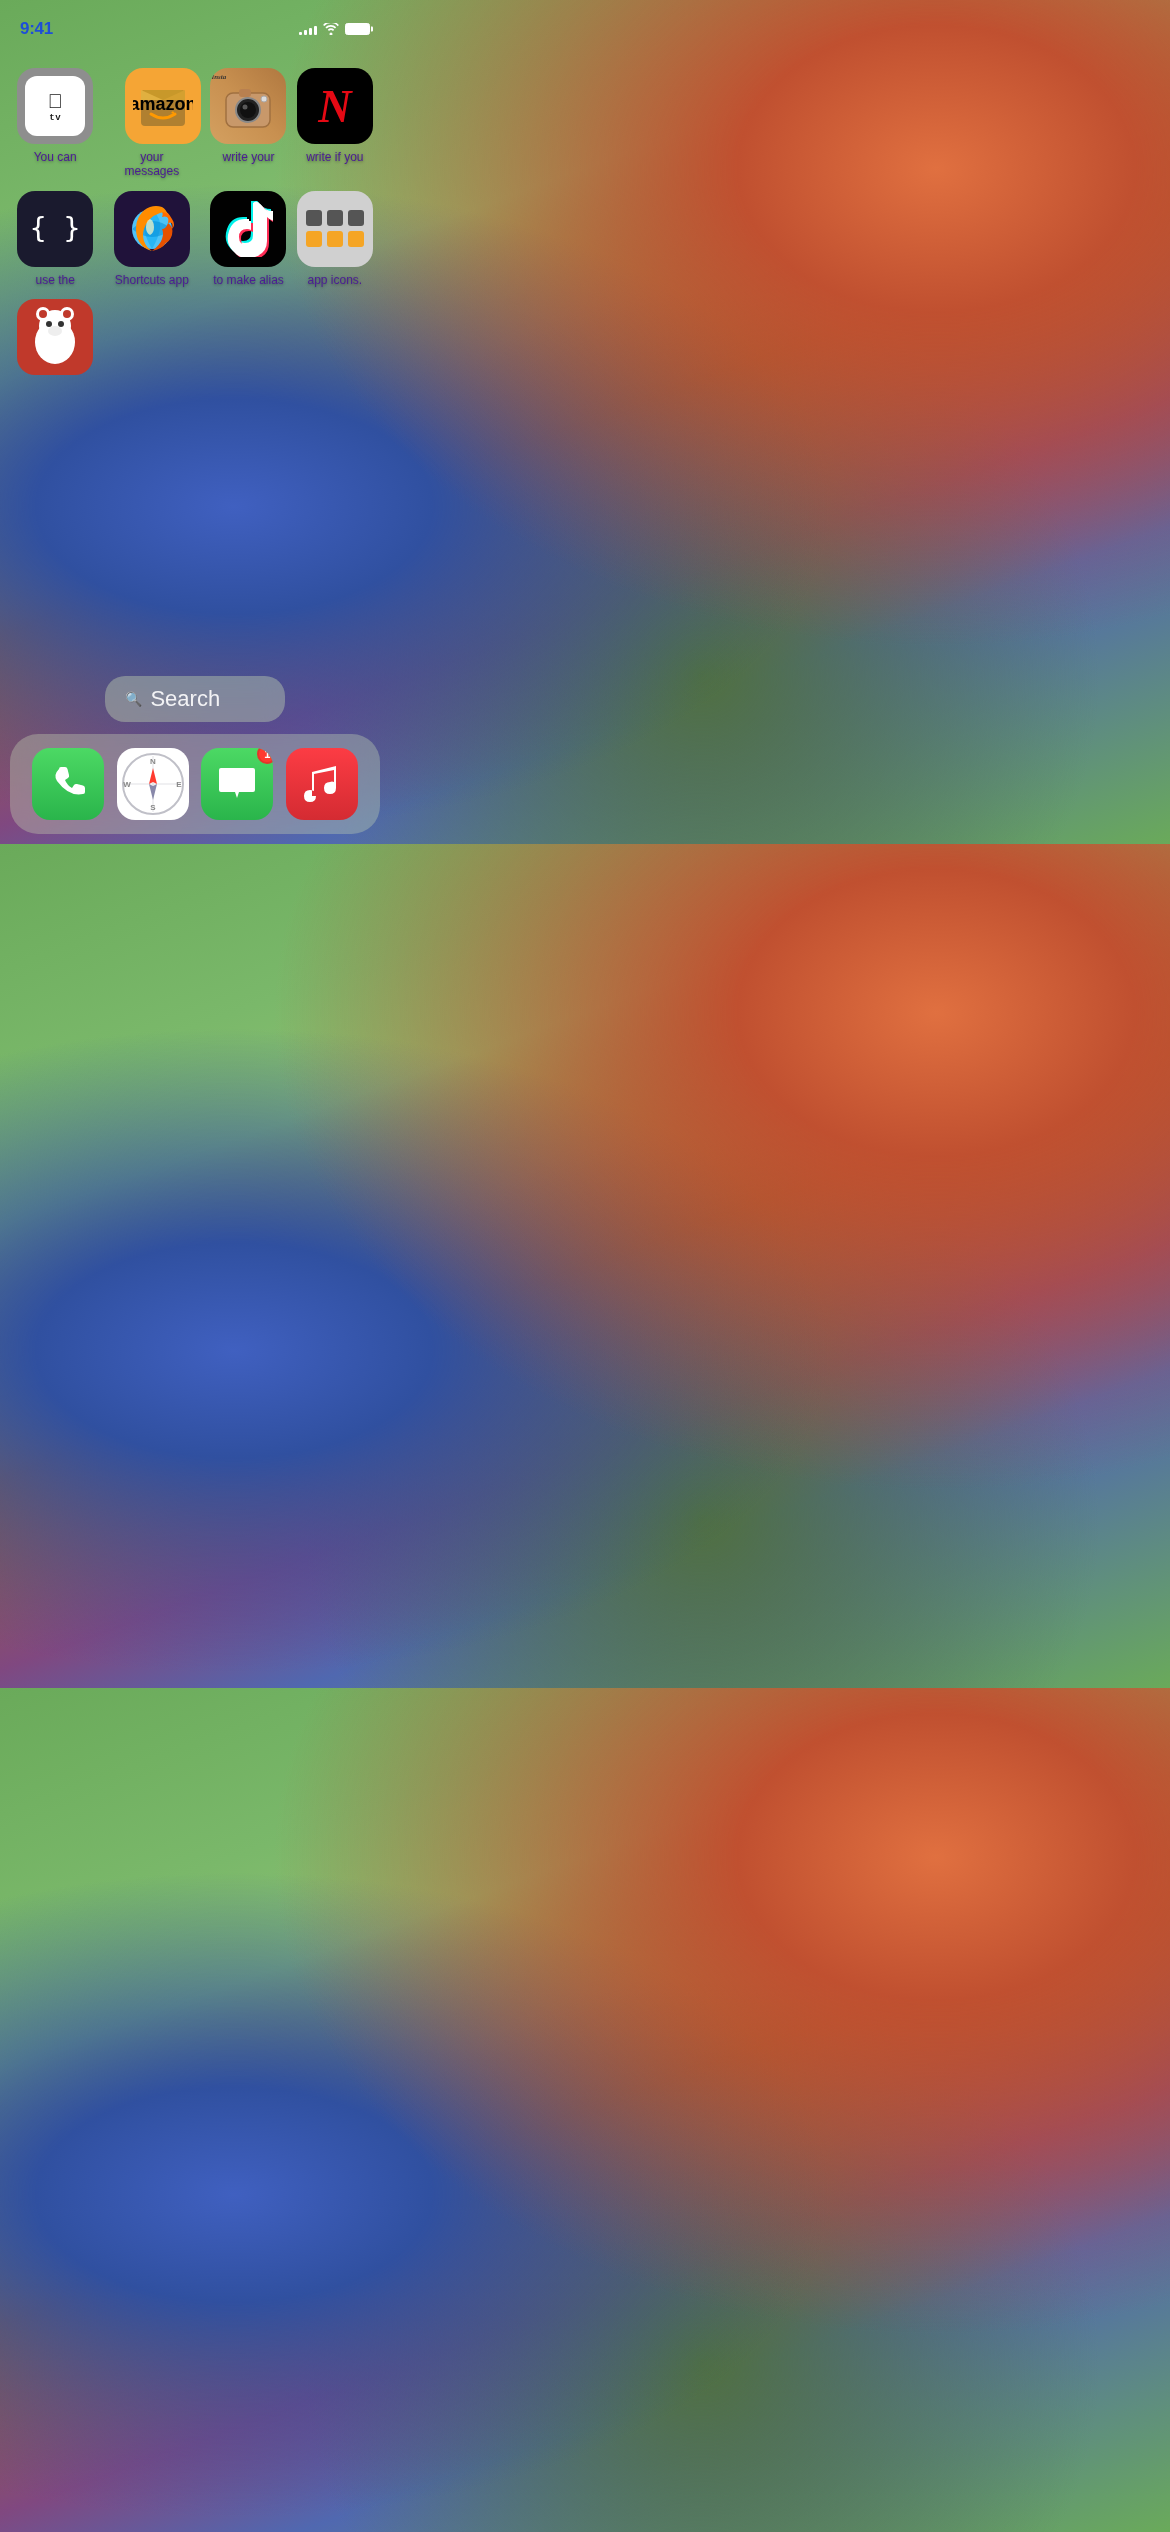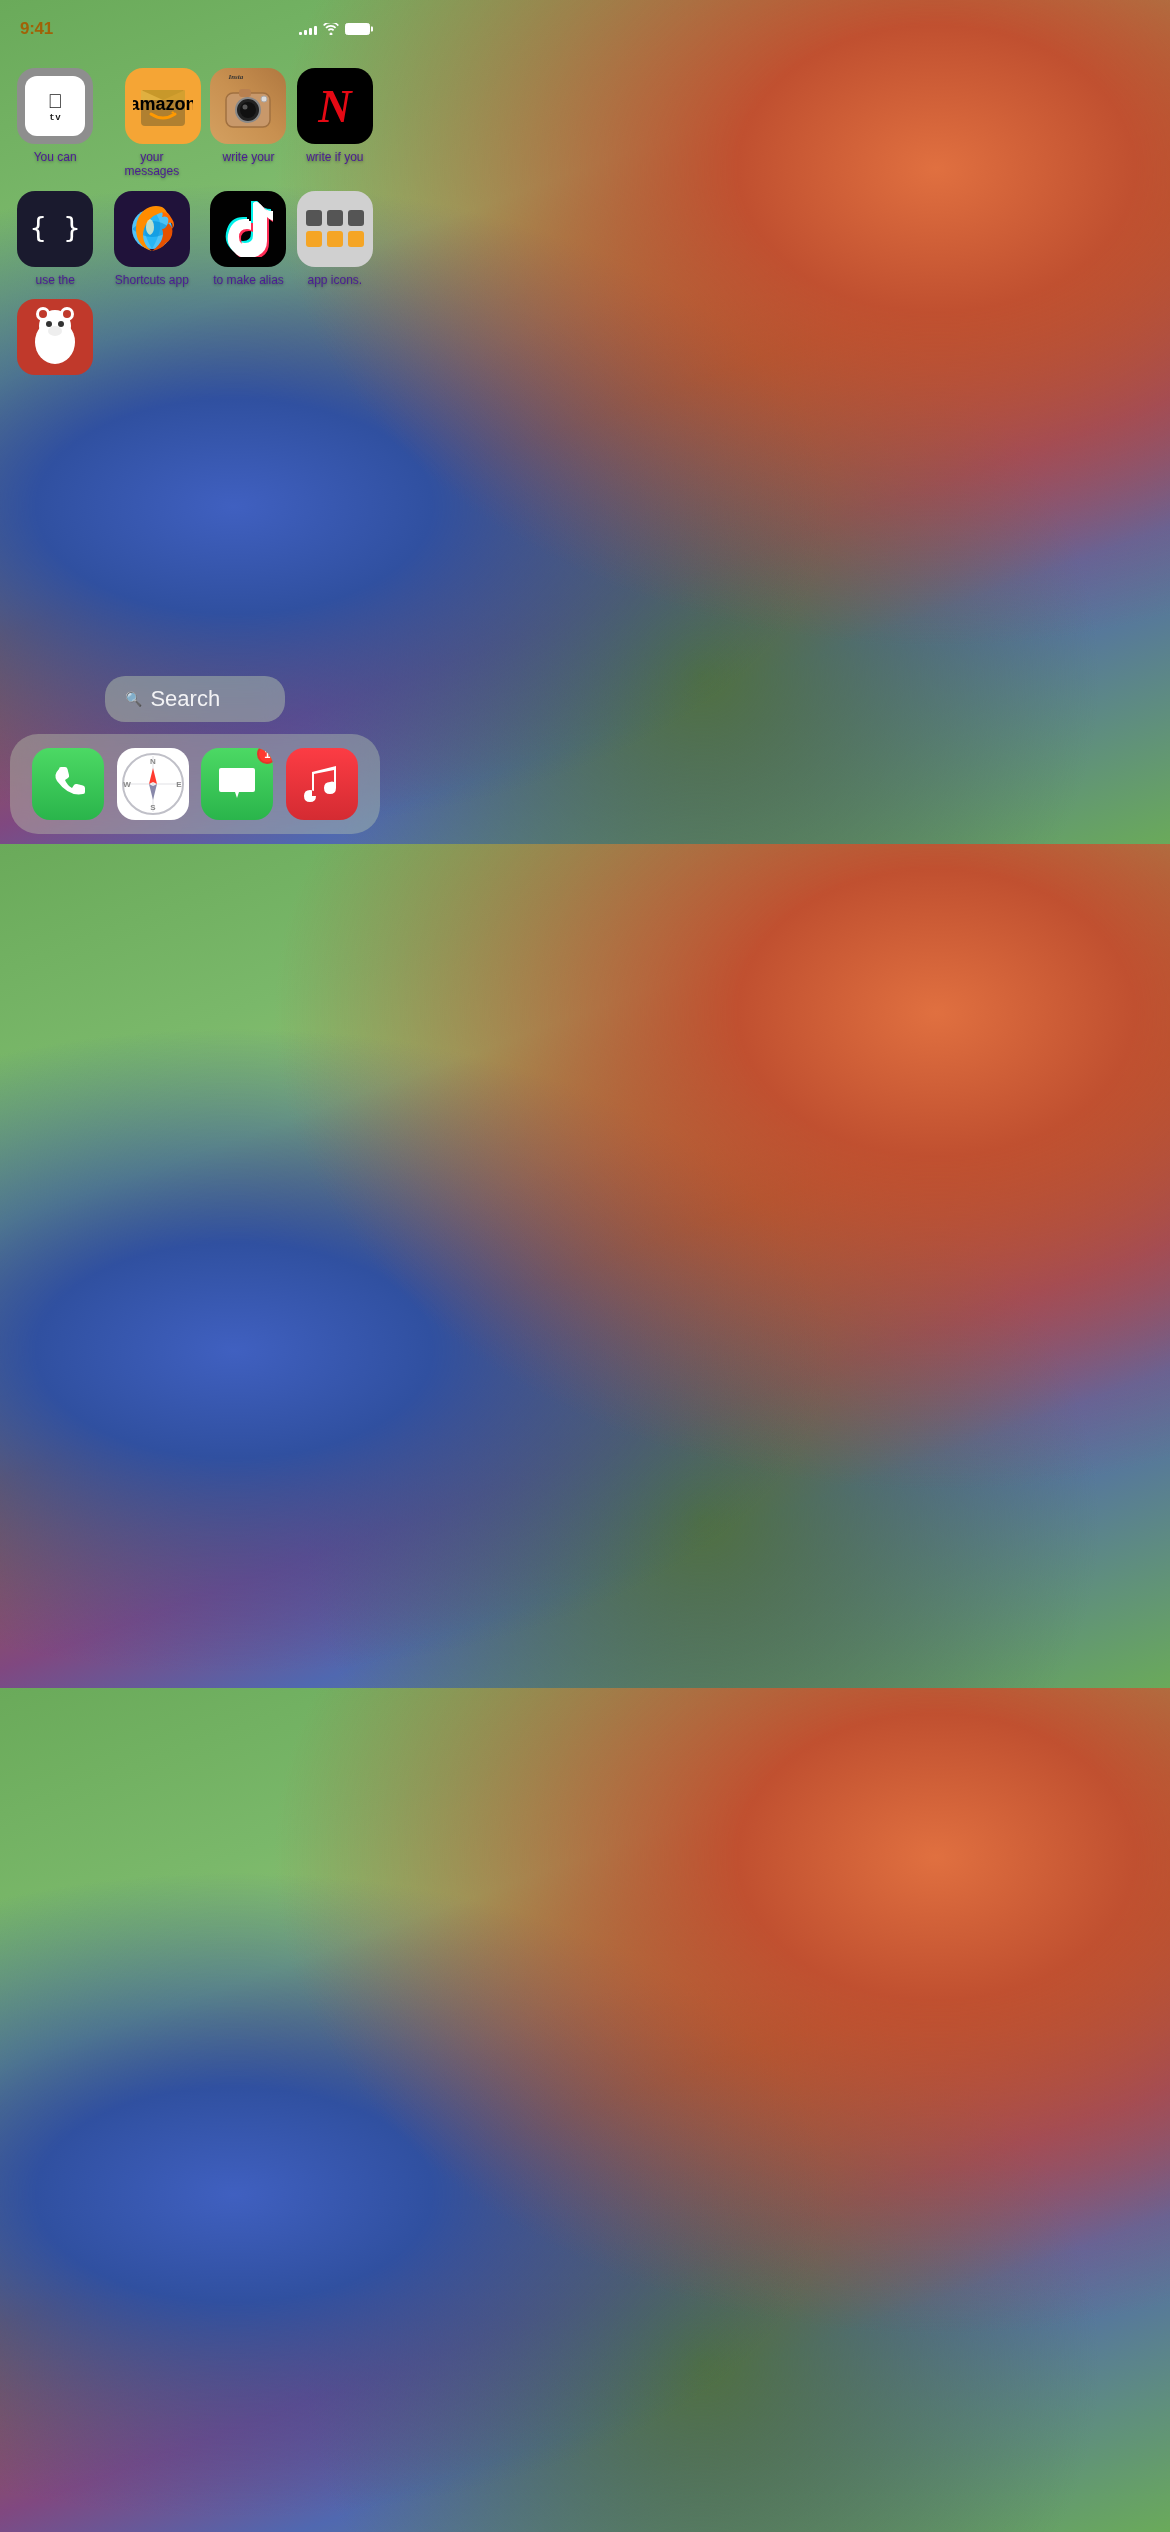--- a/index.html
+++ b/index.html
@@ -22,21 +22,21 @@
       display: flex;
       justify-content: space-between;
       align-items: center;
       padding: 14px 20px 4px 20px;
       height: 48px;
     }
 
     .status-time {
       font-size: 17px;
       font-weight: 600;
-      color: #a16207;
+      color: #1d4ed8;
       letter-spacing: -0.3px;
     }
 
     .status-icons {
       display: flex;
       align-items: center;
       gap: 6px;
     }
 
     .signal-bars {
@@ -326,21 +326,21 @@
         <path d="M40 35 L42 38 L38 37" fill="#ff9900"></path>
 
         <text x="30" y="34" text-anchor="middle" font-size="18" font-weight="bold" fill="black" font-family="Arial">amazon</text>
       </svg>
     </div>
     <span class="app-label">your messages</span>
   </div>
 
   <div class="app-item">
     <div class="app-icon" style="background: linear-gradient(45deg,#d4a060,#c89050,#b07840); border-radius:18px; position:relative; overflow:hidden;">
-      <span style="position:absolute;top:5px;left:18px;font-size:7px;font-style:italic;font-weight:800;color:#333;font-family:serif;">Insta</span>
+      <span style="position:absolute;top:5px;left:1px;font-size:7px;font-style:italic;font-weight:800;color:#333;font-family:serif;">Insta</span>
       <svg width="54" height="50" viewBox="0 0 54 50" style="margin-top:4px;">
         <rect x="5" y="10" width="44" height="34" rx="7" fill="#c8986a" stroke="#a07040" stroke-width="1.5"></rect>
 
         <rect x="18" y="6" width="12" height="8" rx="3" fill="#b88050"></rect>
 
         <circle cx="27" cy="27" r="12" fill="#222" stroke="#888" stroke-width="2"></circle>
 
         <circle cx="27" cy="27" r="8" fill="#111"></circle>
         <circle cx="24" cy="24" r="2.5" fill="rgba(255,255,255,0.3)"></circle>
 

